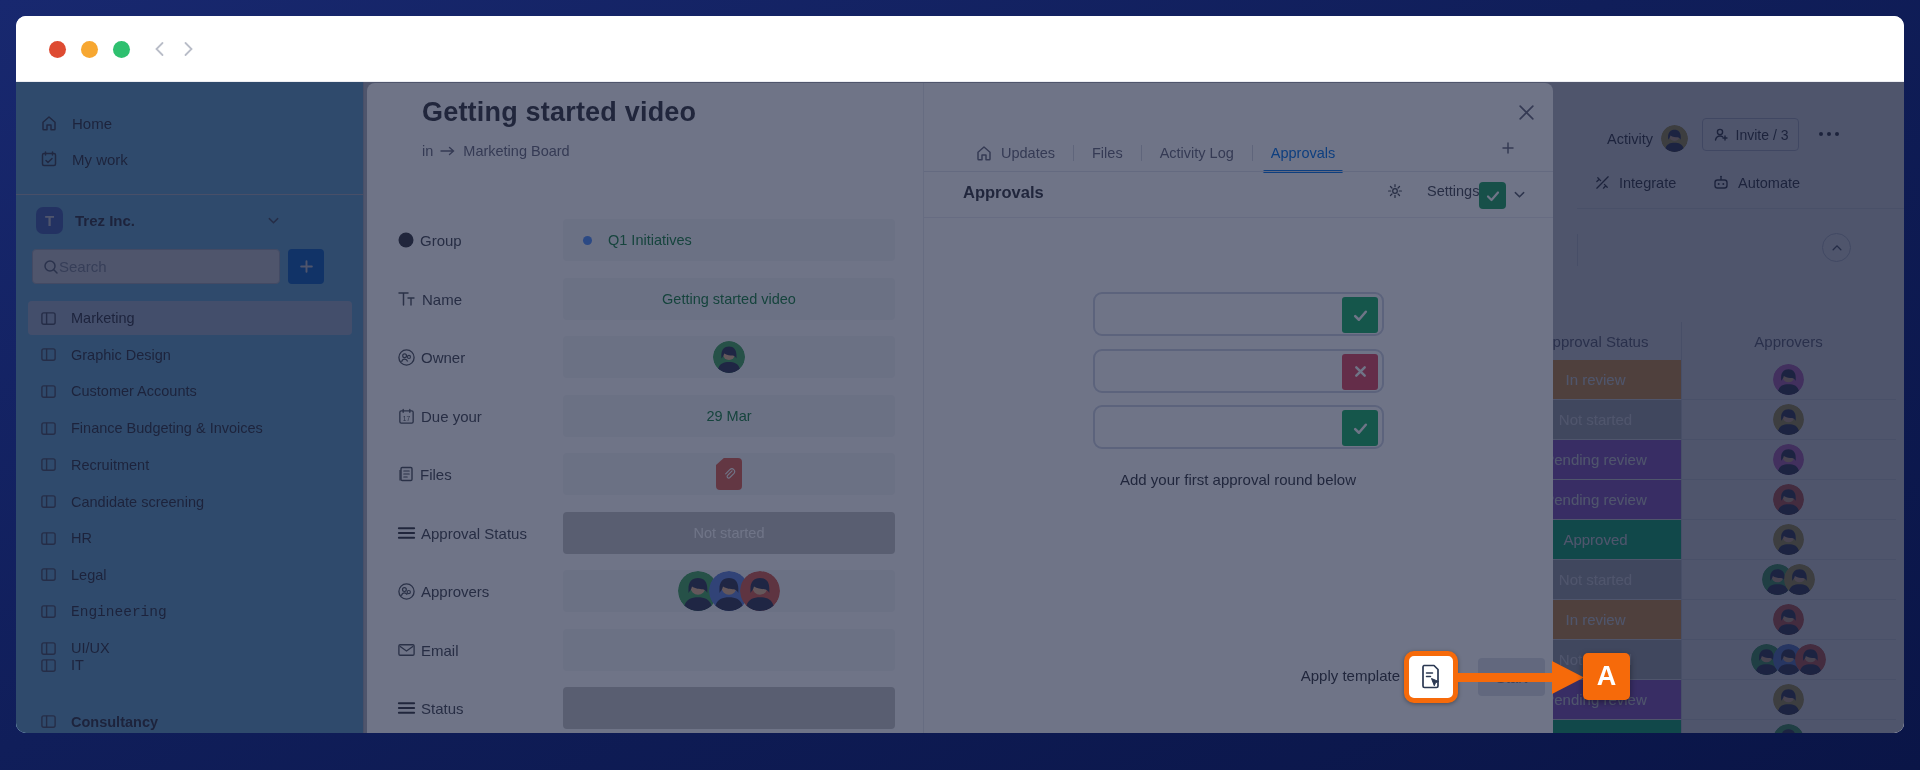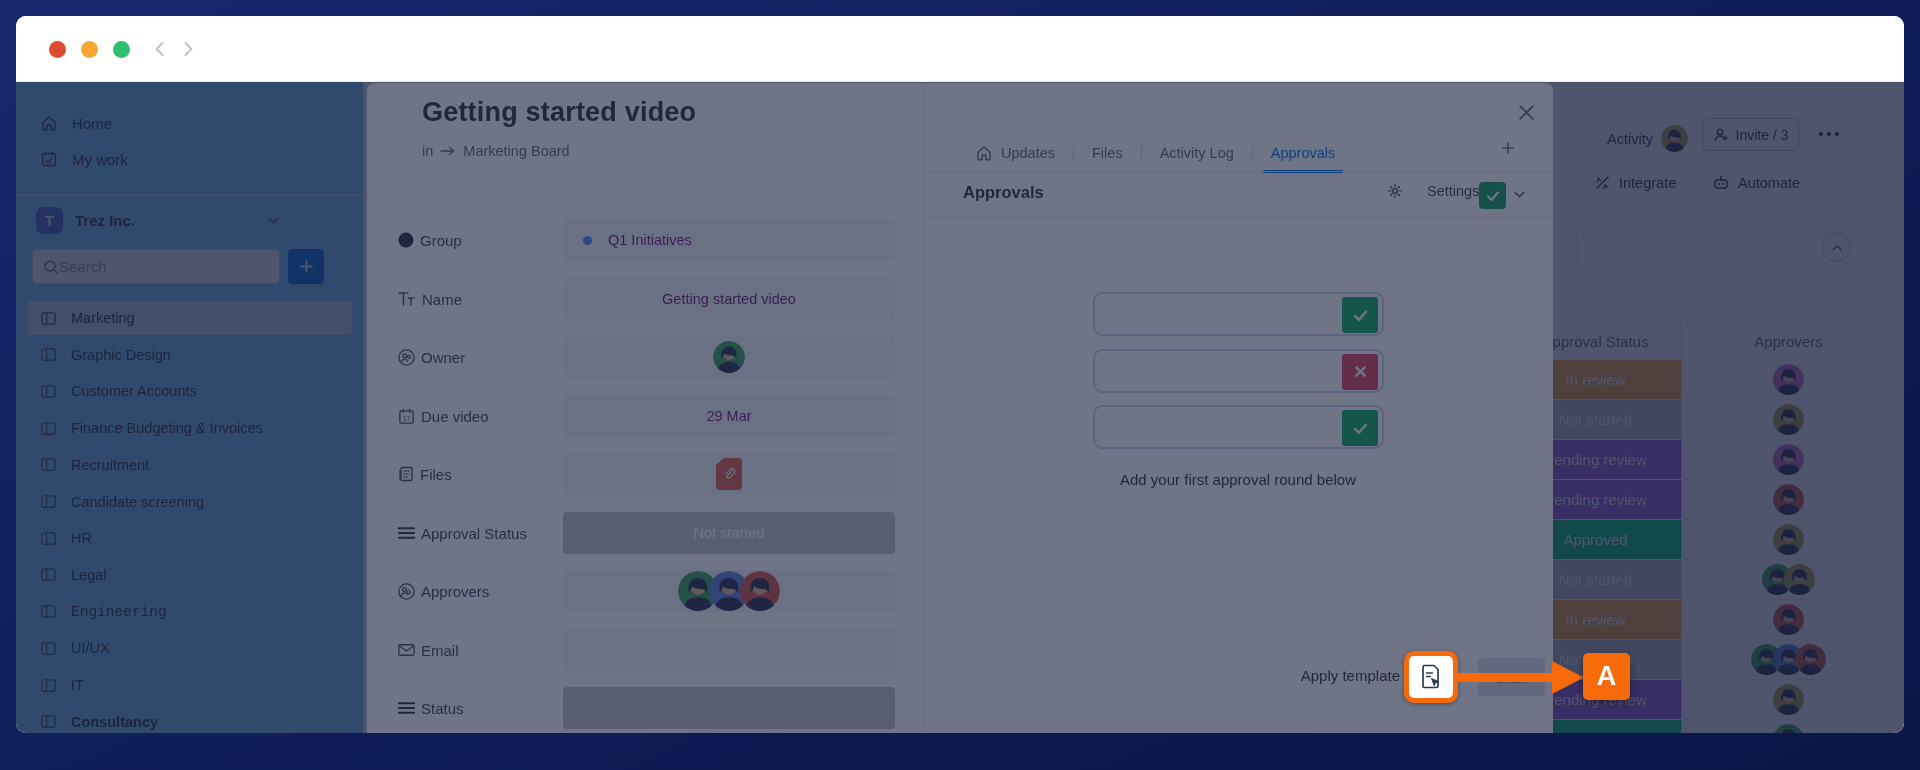--- a/index.html
+++ b/index.html
@@ -38,21 +38,21 @@
 .trow-avatars{position:absolute;display:flex;align-items:center;justify-content:center;border-bottom:1px solid #e6e9ef}
 
 .backdrop{position:absolute;inset:0;background:rgba(22,30,62,.36);z-index:10}
 .tour{position:absolute;inset:0;background:rgba(22,30,62,.62);z-index:30}
 
 .modal{position:absolute;left:351px;top:1px;width:1186px;bottom:0;background:#fff;border-radius:8px 8px 0 0;z-index:20;overflow:hidden}
 .modal-vdiv{position:absolute;left:556px;top:0;bottom:0;width:1px;background:#e6e9ef}
 .m-title{position:absolute;left:55px;top:14px;font-size:27px;font-weight:bold;color:#32343c;letter-spacing:.2px}
 .m-crumb{position:absolute;left:55px;top:60px;font-size:14.5px;color:#676879;display:flex;align-items:center;gap:7px}
 .f-label{position:absolute;left:30px;display:flex;align-items:center;gap:5px;font-size:15px;color:#42464f;height:42px}
-.f-pill{position:absolute;left:196px;width:332px;height:42px;border-radius:4px;background:#f5f6f8;display:flex;align-items:center;justify-content:center;font-size:14.5px;color:#701a75}
+.f-pill{position:absolute;left:196px;width:332px;height:42px;border-radius:4px;background:#f5f6f8;display:flex;align-items:center;justify-content:center;font-size:14.5px;color:#15803d}
 
 .tabs{position:absolute;left:590px;top:52px;height:36px;display:flex;align-items:center;font-size:14.5px;color:#676879}
 .tab{display:flex;align-items:center;gap:8px;padding:0 18px;height:36px;position:relative}
 .tab.active{color:#0073ea}
 .tab.active::after{content:"";position:absolute;left:10px;right:10px;bottom:-2px;height:3px;background:#0073ea;border-radius:2px}
 .tab-sep{width:1px;height:16px;background:#d5d8e0}
 .tab-plus{position:absolute;left:1134px;top:58px}
 .m-close{position:absolute;left:1146px;top:16px;width:26px;height:26px;display:flex;align-items:center;justify-content:center}
 .ap-head{position:absolute;left:596px;top:100px;font-size:16.5px;font-weight:bold;color:#32343c}
 .ap-settings{position:absolute;left:1020px;top:100px;display:flex;align-items:center;gap:24px;font-size:14.5px;color:#42464f}
@@ -217,21 +217,21 @@
           </div>
           <div class="side-item" style="top: 549.3px; font-size: 14.5px;">
             <div style="display: flex;">
               <svg width="17" height="17" viewBox="0 0 18 18">
                 <rect x="2" y="3" width="14" height="12" rx="2" fill="none" stroke="#555b68" stroke-width="1.5"></rect>
                 <path d="M7 3v12" stroke="#555b68" stroke-width="1.5"></path>
               </svg>
             </div>
             <span>UI/UX</span>
           </div>
-          <div class="side-item" style="top: 586px; font-size: 14.5px;">
+          <div class="side-item" style="top: 566px; font-size: 14.5px;">
             <div style="display: flex;">
               <svg width="17" height="17" viewBox="0 0 18 18">
                 <rect x="2" y="3" width="14" height="12" rx="2" fill="none" stroke="#555b68" stroke-width="1.5"></rect>
                 <path d="M7 3v12" stroke="#555b68" stroke-width="1.5"></path>
               </svg>
             </div>
             <span>IT</span>
           </div>
           <div class="side-item" style="top: 622.7px; font-size: 14.5px; font-weight: bold;">
             <div style="display: flex;">
@@ -462,21 +462,21 @@
               </svg></div>
           </div>
           <div class="f-label" style="top: 312px;">
             <div style="display: flex;">
               <svg width="19" height="19" viewBox="0 0 20 20">
                 <rect x="3" y="4" width="14" height="13" rx="1.5" fill="none" stroke="#4b5058" stroke-width="1.4"></rect>
                 <path d="M6.5 2.5v3M13.5 2.5v3" stroke="#4b5058" stroke-width="1.4" stroke-linecap="round"></path>
                 <text x="10" y="14.5" font-size="7" text-anchor="middle" fill="#4b5058" font-family="Liberation Sans, sans-serif">17</text>
               </svg>
             </div>
-            <span>Due video</span>
+            <span>Due your</span>
           </div>
           <div class="f-pill" style="top: 312px;">29 Mar</div>
           <div class="f-label" style="top: 370px;">
             <div style="display: flex;">
               <svg width="18" height="18" viewBox="0 0 18 18">
                 <rect x="4" y="2.5" width="11" height="13" rx="1.2" fill="none" stroke="#4b5058" stroke-width="1.4"></rect>
                 <path d="M6.8 6h5.4M6.8 9h5.4M6.8 12h3.4" stroke="#4b5058" stroke-width="1.2" stroke-linecap="round"></path>
                 <path d="M3 5v10.5" stroke="#4b5058" stroke-width="1.2"></path>
               </svg>
             </div>

